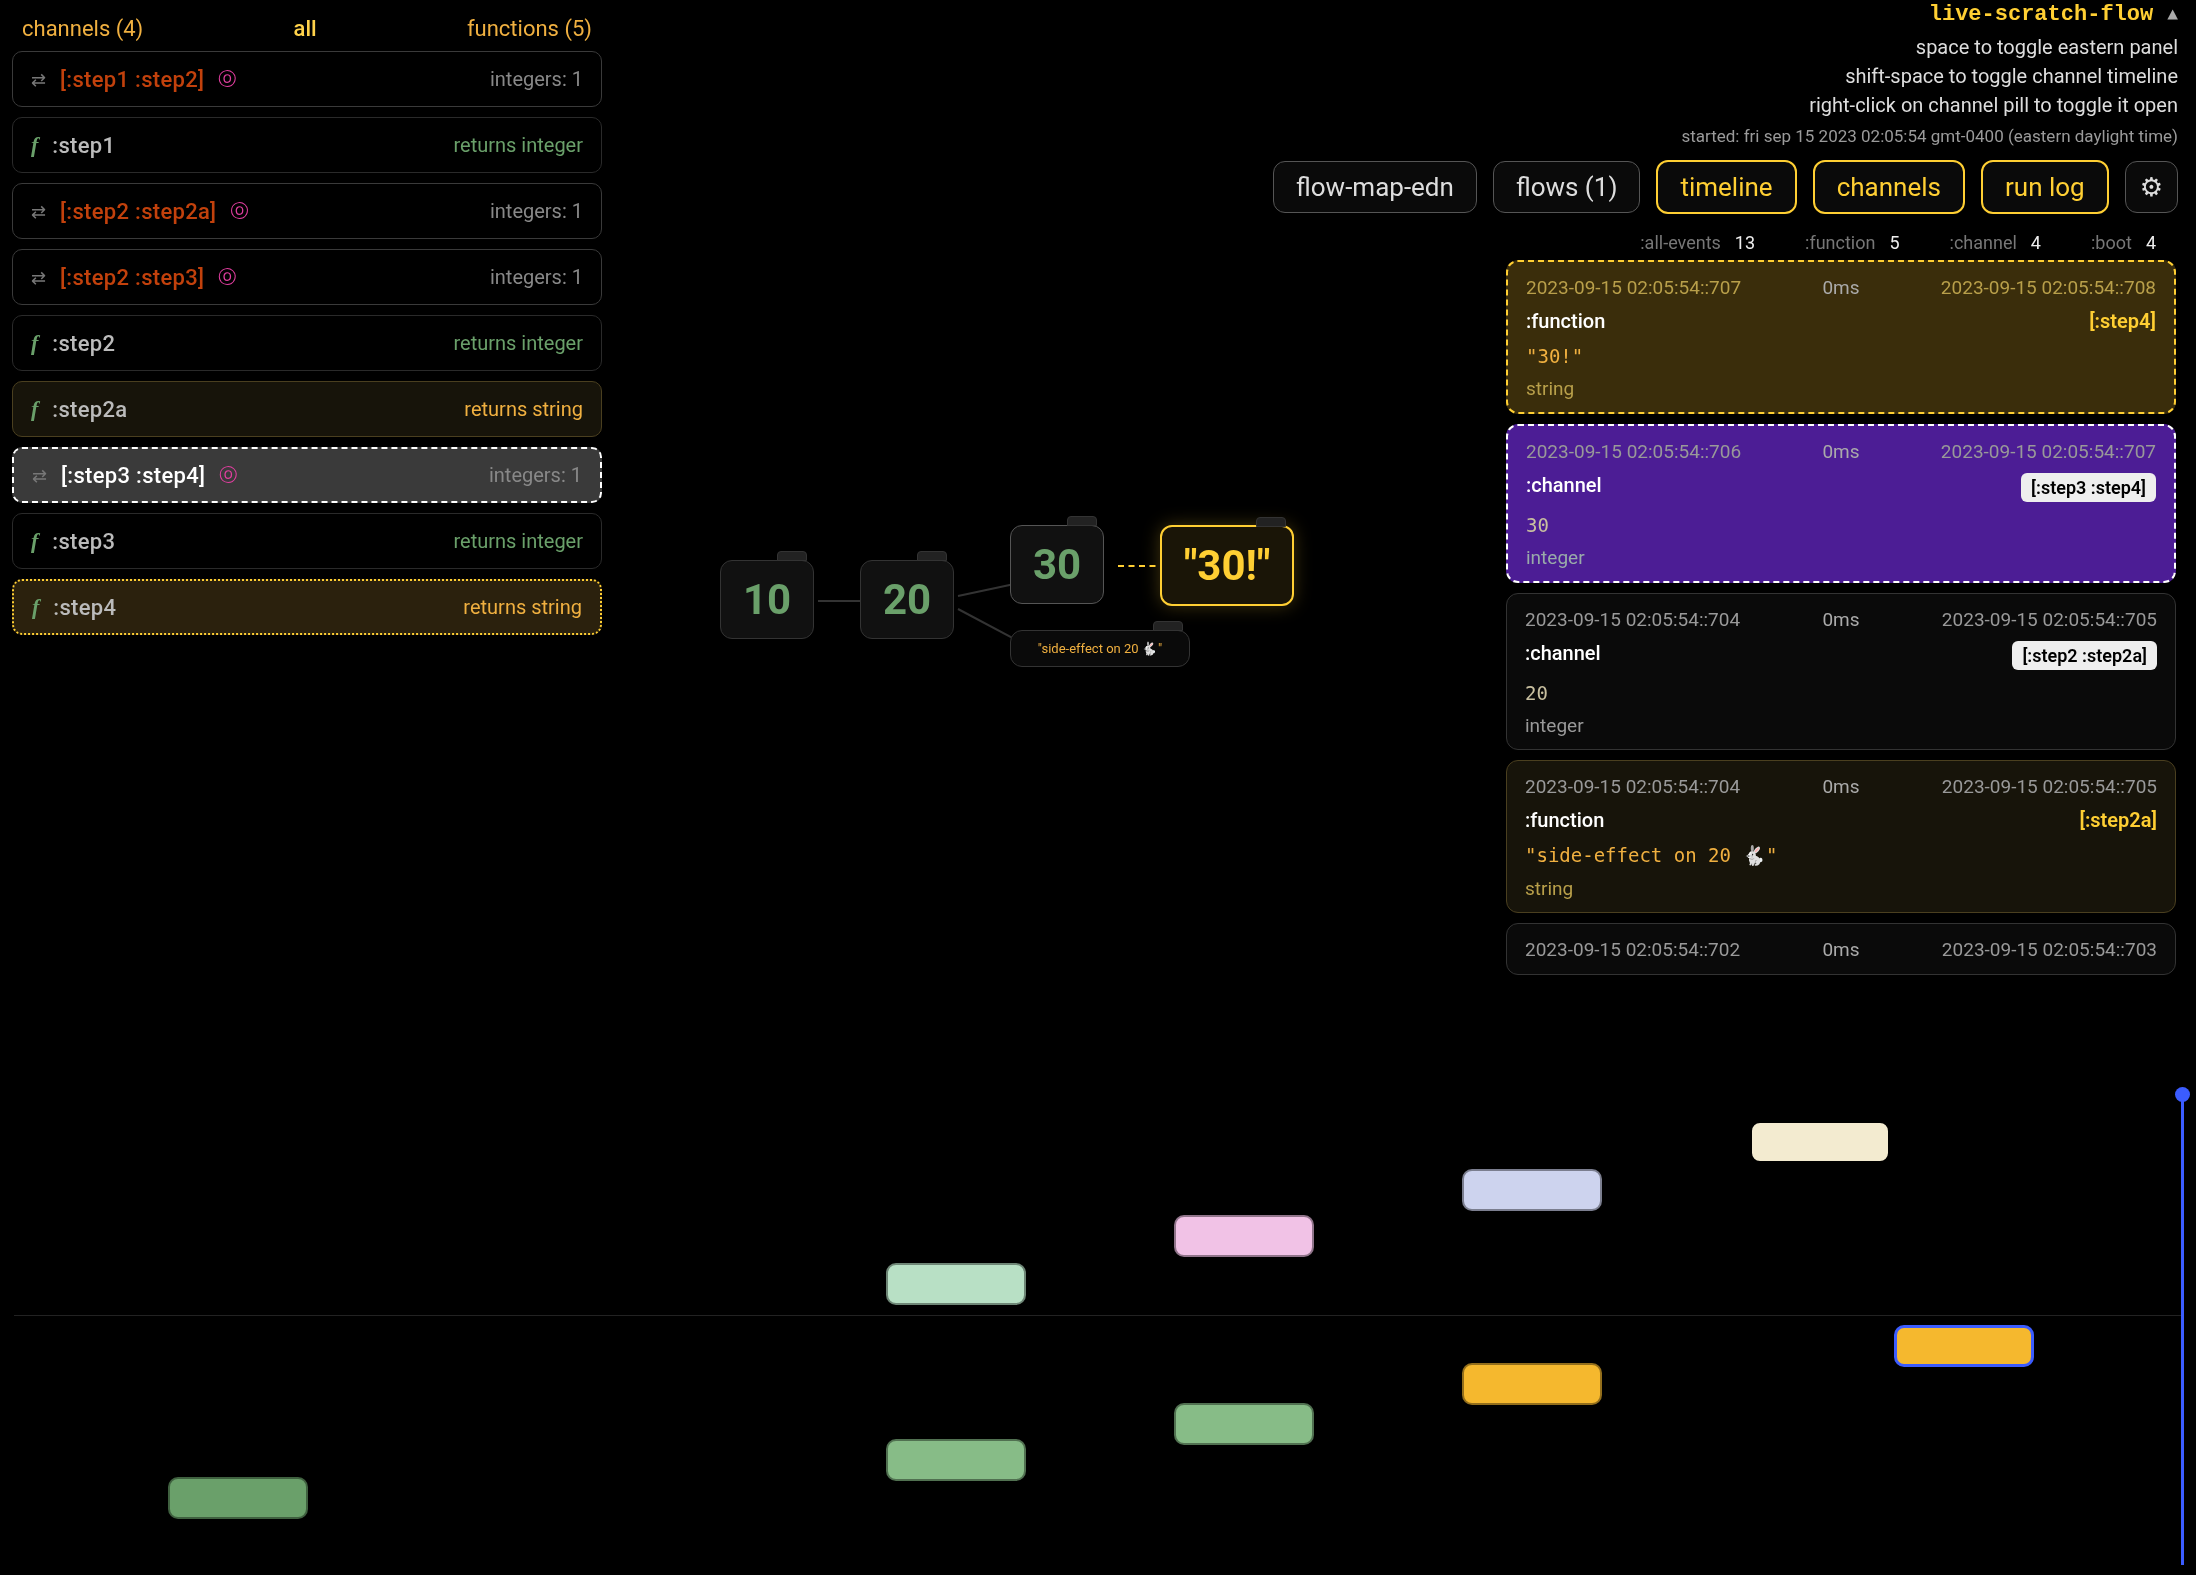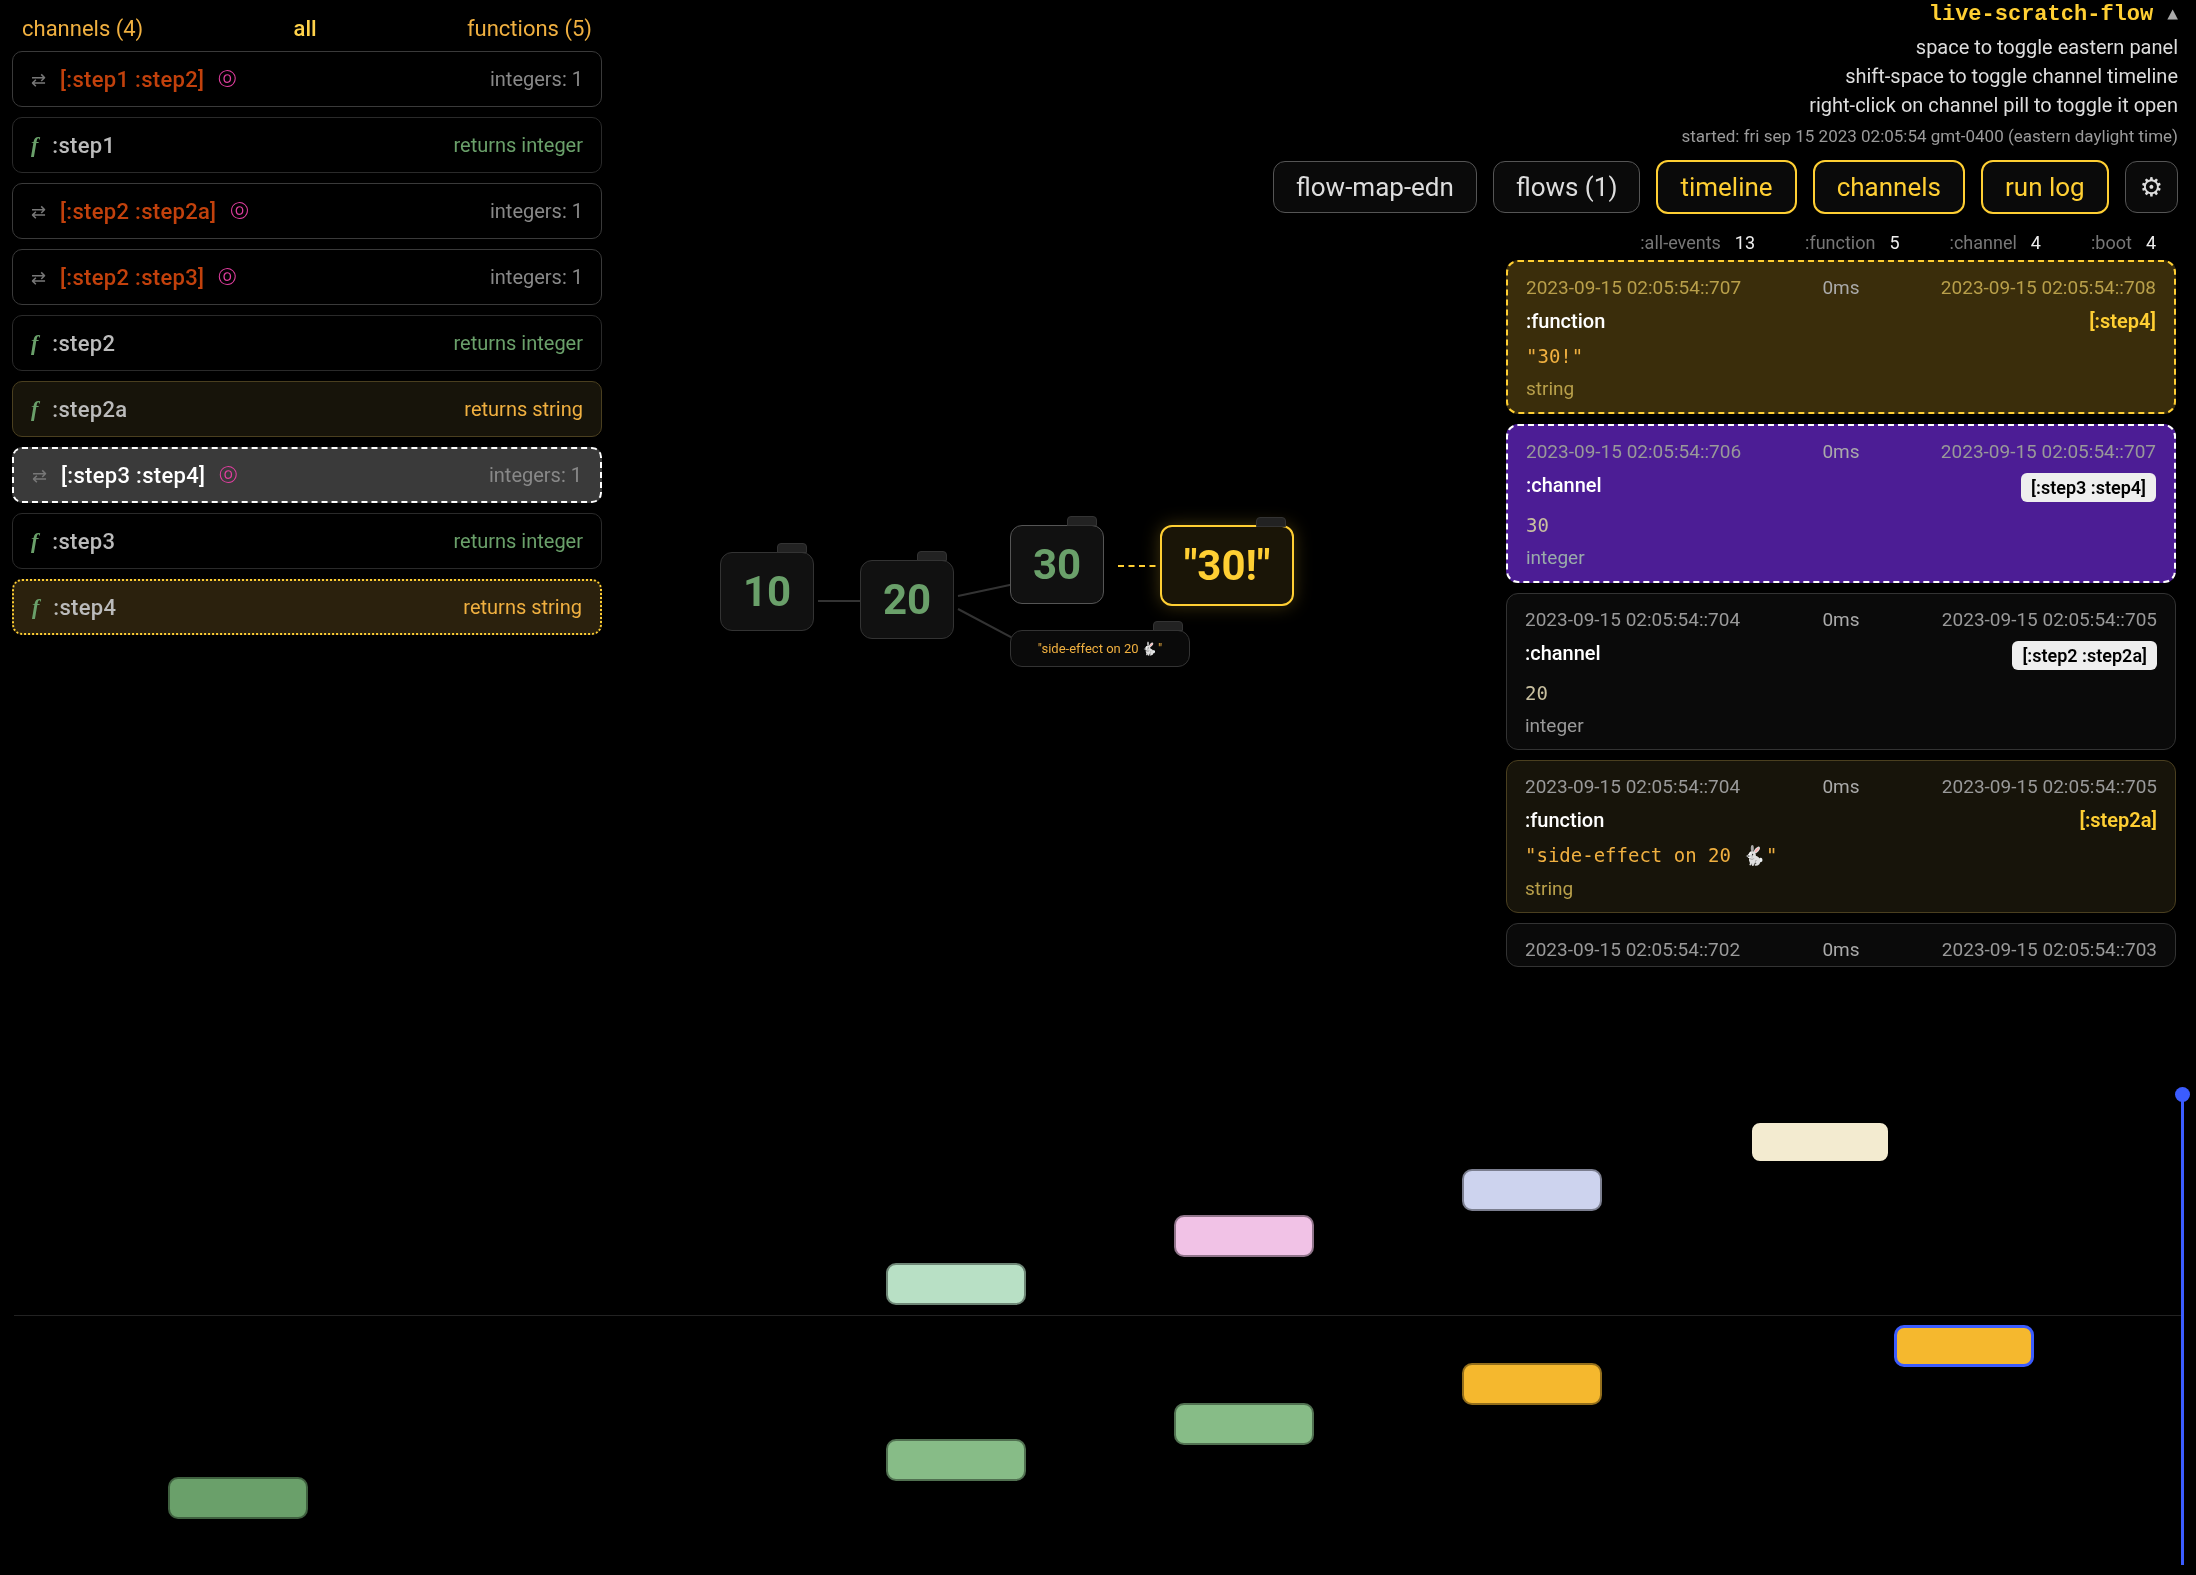--- a/index.html
+++ b/index.html
@@ -124,21 +124,21 @@
 .card.ch-sel .val { color:#c9c0a0; }
 .card.ch-sel .type { color:#9aa; }
 
 .card.ch-plain .row2 .kind { color:#fff; }
 .card.ch-plain .val { color:#c9c0a0; }
 
 .card.fn-plain { background:#17140a; border-color:#4a3f1f; }
 .card.fn-plain .row2 .kind { color:#fff; }
 .card.fn-plain .type { color:#b89f4a; }
 
-.card.cutoff { height:44px; overflow:hidden; }
+.card.cutoff { height:52px; overflow:hidden; }
 
 
 .graph { position:absolute; top:500px; left:720px; width:660px; height:220px; }
 .node {
   position:absolute; border:1px solid #333; border-radius:12px; background:#111;
   display:flex; align-items:center; justify-content:center;
   font-size:42px; font-weight:700; color:#6aa06a;
   padding: 14px 22px;
 }
 .node .tab { position:absolute; top:-10px; right:6px; width:30px; height:10px; background:#222; border:1px solid #333; border-radius:4px 4px 0 0; }
@@ -357,21 +357,21 @@
       </div>
     </div>
   </div>
 
 <div class="graph">
   <div class="edge" style="top:100px; left:98px; width:44px;"></div>
   <div class="edge" style="top:95px; left:238px; width:60px; transform:rotate(-12deg);"></div>
   <div class="edge" style="top:108px; left:238px; width:90px; transform:rotate(28deg);"></div>
   <div class="edge dashed" style="top:65px; left:398px; width:48px;"></div>
 
-  <div class="node" style="top:52px; left:0;">
+  <div class="node" style="top:60px; left:0;">
     <div class="tab"></div>
     <span>10</span>
   </div>
   <div class="node" style="top:60px; left:140px;">
     <div class="tab"></div>
     <span>20</span>
   </div>
   <div class="node n30" style="top:25px; left:290px;">
     <div class="tab"></div>
     <span>30</span>

